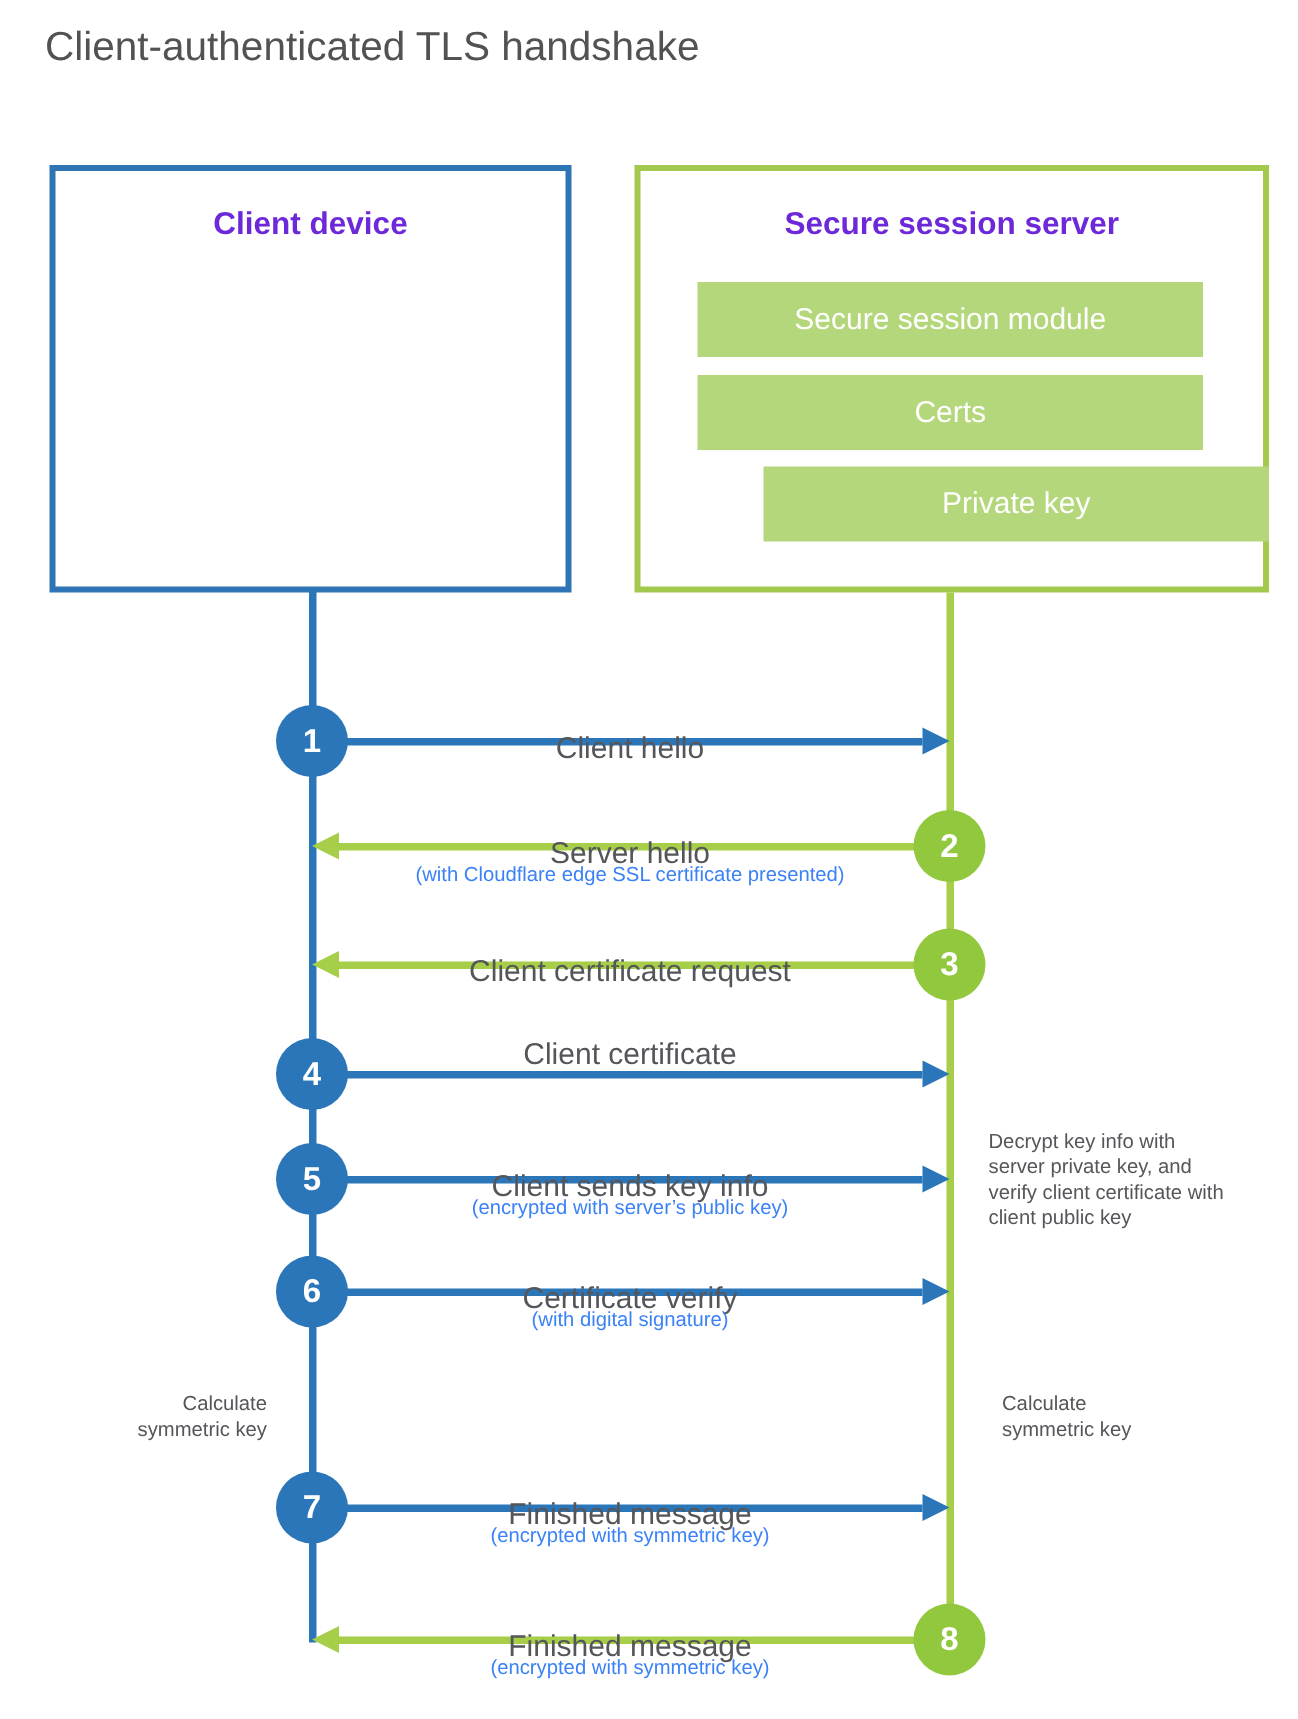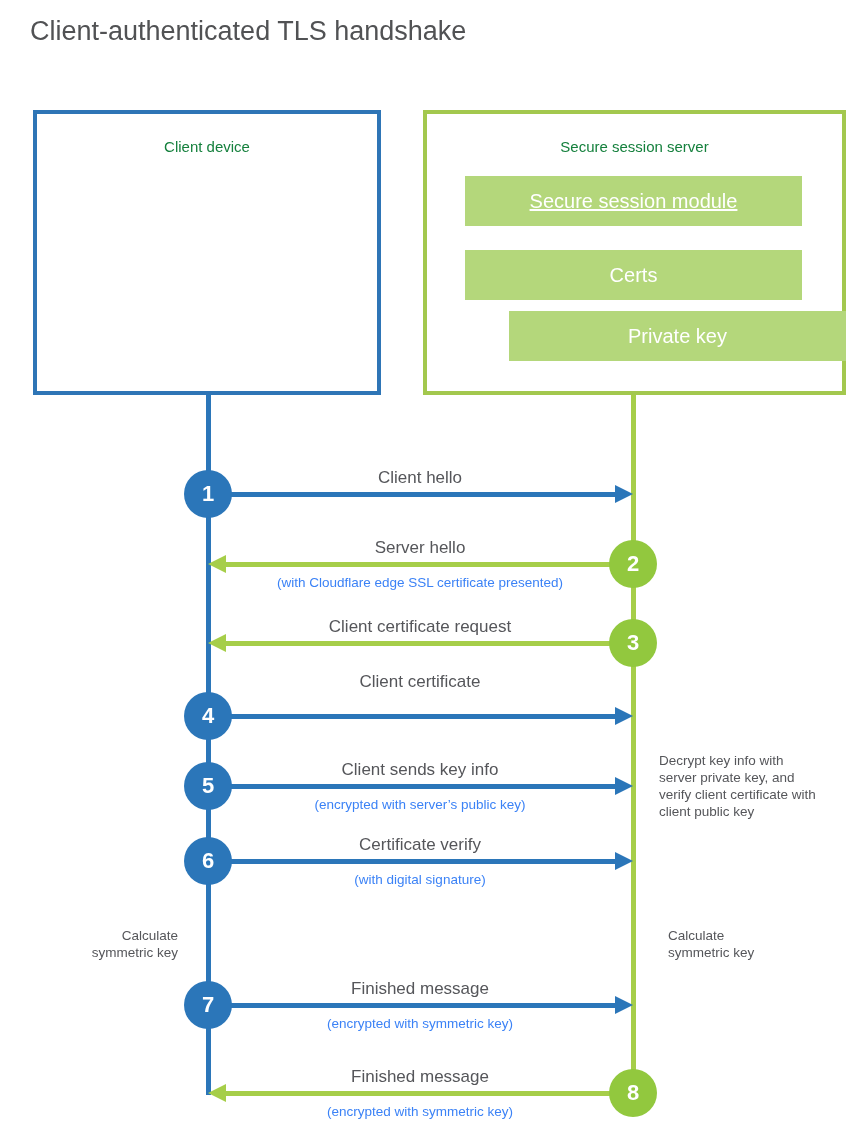--- a/index.html
+++ b/index.html
@@ -7,31 +7,31 @@
     position:relative; width:865px; height:1146px; background:#ffffff;
     font-family:"Liberation Sans", sans-serif; overflow:hidden;
   }
   .page-title {
     position:absolute; left:30px; top:16px;
     font-size:27px; font-weight:400; color:#515254;
   }
   .entity-box { position:absolute; background:#ffffff; box-sizing:border-box; }
   .client-box { left:33px; top:110px; width:348px; height:285px; border:4px solid #2e75b6; }
   .server-box { left:423px; top:110px; width:423px; height:285px; border:4px solid #a3c84e; }
-  .entity-title { margin-top:24px; text-align:center; font-size:15px; font-weight:normal; color:#15803d; }
+  .entity-title { margin-top:24px; text-align:center; font-size:21px; font-weight:bold; color:#6d28d9; }
   .client-app {
     position:absolute; left:70px; top:187px; width:277px; height:176px; background:#5b9bd5;
     display:flex; align-items:center; justify-content:center;
     color:#ffffff; font-size:21px; text-align:center; white-space:pre-line; line-height:1.3;
   }
   .server-bar {
     position:absolute; left:465px; width:337px; height:50px; background:#b4d77b;
     display:flex; align-items:center; justify-content:center; color:#ffffff; font-size:20px;
   }
-  .bar-1 { top:176px;text-decoration:underline; } .bar-2 { top:250px; } .bar-3 { top:311px;margin-left:44px; }
+  .bar-1 { top:188px; } .bar-2 { top:250px; } .bar-3 { top:311px;margin-left:44px; }
 
   .lifeline { position:absolute; width:5px; }
   .lifeline.blue  { left:206px; top:394px; height:701px; background:#2b76b9; }
   .lifeline.green { left:631px; top:395px; height:700px; background:#a6ce49; }
 
   .arrow { position:absolute; left:208px; width:425px; height:18px; }
   .arrow .shaft { position:absolute; top:7px; height:5px; width:407px; }
   .arrow.right .shaft { left:0; background:#2b76b9; }
   .arrow.left  .shaft { left:18px; background:#a6ce49; }
   .arrow .head {
@@ -44,21 +44,21 @@
   .step-circle {
     position:absolute; width:48px; height:48px; border-radius:50%;
     display:flex; align-items:center; justify-content:center;
     color:#ffffff; font-size:22px; font-weight:bold;
   }
   .step-circle.blue  { background:#2b76b9; }
   .step-circle.green { background:#92c83e; }
 
   .msg-label {
     position:absolute; left:420px; transform:translateX(-50%);
-    font-size:17px; color:#55565a; white-space:nowrap;
+    font-size:20px; color:#55565a; white-space:nowrap;margin-top:20px;
   }
   .msg-sub {
     position:absolute; left:420px; transform:translateX(-50%);
     font-size:13.5px; color:#3b82f6; white-space:nowrap;
   }
   .side-note { position:absolute; font-size:13.5px; color:#55565a; line-height:17px; }
   .decrypt-note { left:659px; top:752px; width:164px; }
   .calc-left  { right:687px; top:927px; width:110px; text-align:right; white-space:pre-line; }
   .calc-right { left:668px;  top:927px; width:110px; white-space:pre-line; }
 </style>

